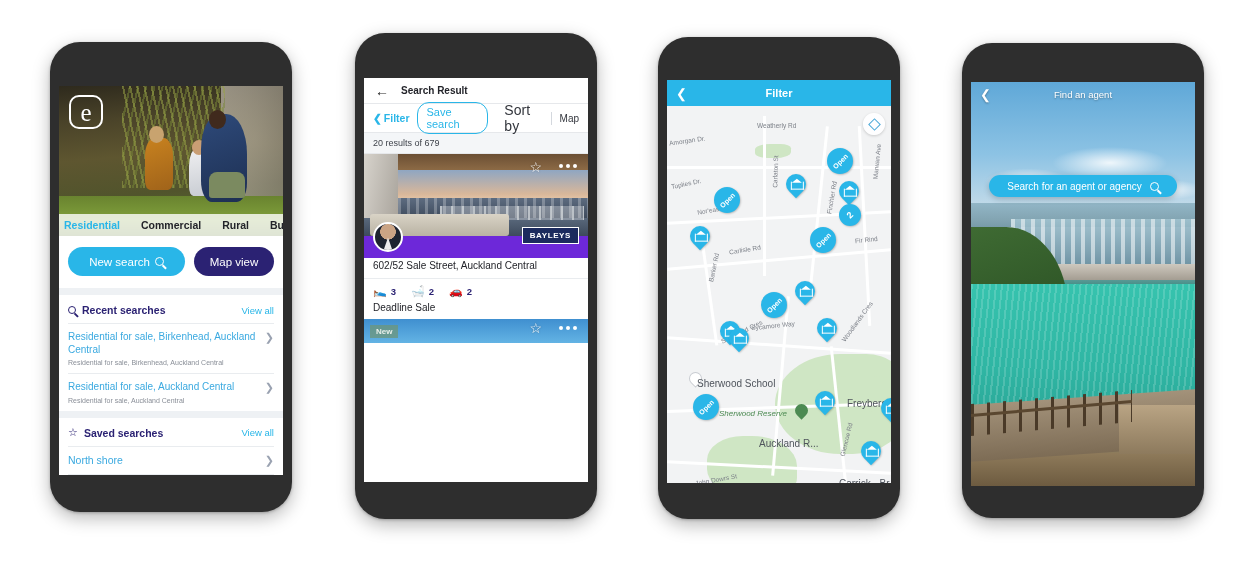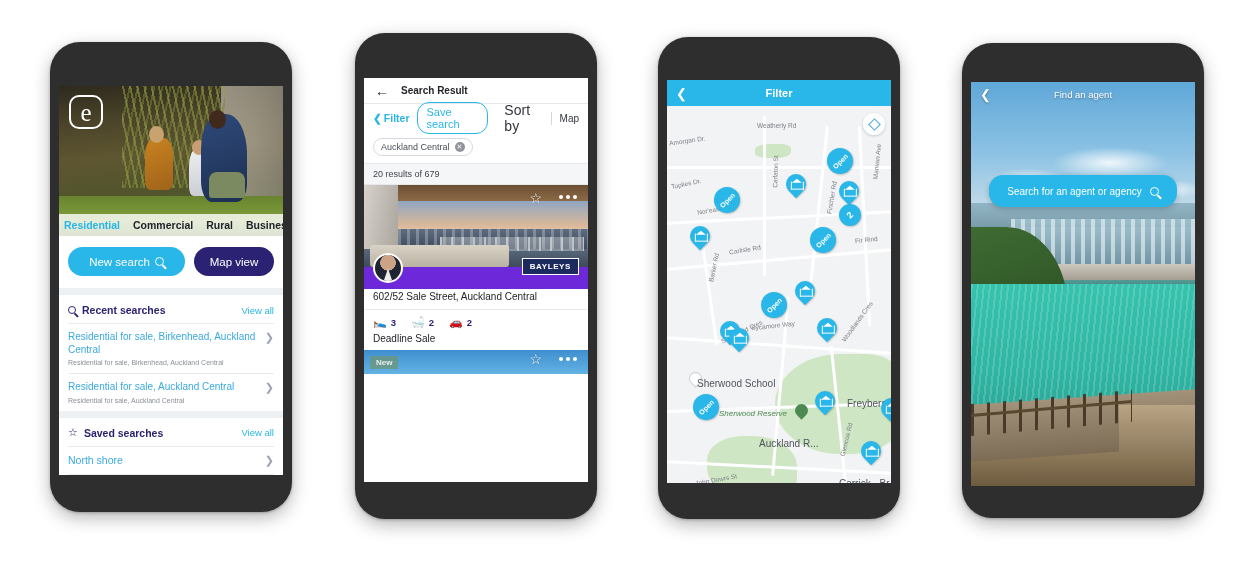--- a/index.html
+++ b/index.html
@@ -63,21 +63,21 @@
      background:linear-gradient(170deg,#f0f0f2,#c8ccd2); border-radius:38% 38% 20% 20%;}
   .fig-baby-head{ position:absolute; left:133px; top:54px; width:14px; height:15px;
      border-radius:50%; background:#c99e74;}
   .logo-mark { position:absolute; left:10px; top:9px; width:34px; height:34px;
      border:2.4px solid #fff; border-radius:10px; display:flex;
      align-items:center; justify-content:center; color:#fff;
      font-size:25px; line-height:1; font-family:"Liberation Serif", serif; }
 
   .tabbar { position:absolute; left:0; bottom:0; width:100%; height:22px;
      display:flex; align-items:center; background:rgba(255,255,255,.80);
-     padding:0 5px; gap:13px; }
+     padding:0 5px; gap:21px; }
   .tabbar span { font-size:10.5px; font-weight:bold; color:#23242a; white-space:nowrap; }
   .tabbar span.active { color:#29b6e8; }
 
   .btnrow { display:flex; gap:9px; padding:11px 9px 12px 9px; background:#fff; }
   .btn-pill { flex:1; height:29px; border-radius:16px; display:flex;
      align-items:center; justify-content:center; gap:5px;
      font-size:11.5px; color:#fff; font-weight:500; }
   .btn-cyan { background:#29b6e8; }
   .btn-navy { background:#2b2273; flex:0 0 80px; }
   .mag { display:inline-block; width:9px; height:9px; border:1.6px solid #fff;
@@ -240,21 +240,21 @@
      transform:skewY(-5deg); }
   .p4-fence::after{ content:""; position:absolute; left:0; top:30%; width:100%; height:3px;
      background:#5a4730; }
   .p4-pier { position:absolute; right:0; bottom:8%; width:34%; height:12%;
      background:linear-gradient(180deg,#b9a484,#8d7a5d); }
   .p4-nav { position:absolute; left:0; top:0; width:100%; height:24px;
      display:flex; align-items:center; justify-content:center; }
   .p4-nav .ttl { color:#fff; font-size:9.5px; text-shadow:0 1px 2px rgba(0,0,0,.35); }
   .p4-nav .back { position:absolute; left:9px; color:#fff; font-size:13px;
      text-shadow:0 1px 2px rgba(0,0,0,.35); }
-  .p4-search { position:absolute; left:18px; right:18px; top:93px; height:32px;
+  .p4-search { position:absolute; left:18px; right:18px; top:93px; height:22px;
      background:#29b6e8; border-radius:14px; display:flex; align-items:center;
      justify-content:center; gap:8px; color:#fff; font-size:10px;
      box-shadow:0 2px 6px rgba(0,0,0,.2); }
 </style>
 </head>
 <body>
 
 <div class="stage">
 
   <div class="phone" id="phone-1">
@@ -359,26 +359,20 @@
           <span>❮</span>
           <span>Filter</span>
         </span>
         <span class="savebtn">Save search</span>
         <span class="sp"></span>
         <span class="sortby">Sort by</span>
         <span class="vdiv"></span>
         <span class="mapl">Map</span>
       </div>
 
-      <div class="chiprow">
-        <span class="chip">
-          <span>Auckland Central</span>
-          <span class="x">✕</span>
-        </span>
-      </div>
 
       <div class="resbar">20 results of 679</div>
 
       <div class="listing-img">
         <div class="li-ceiling"></div>
         <div class="li-col"></div>
         <div class="li-sky"></div>
         <div class="li-city"></div>
         <div class="li-rail"></div>
         <div class="li-sofa"></div>

